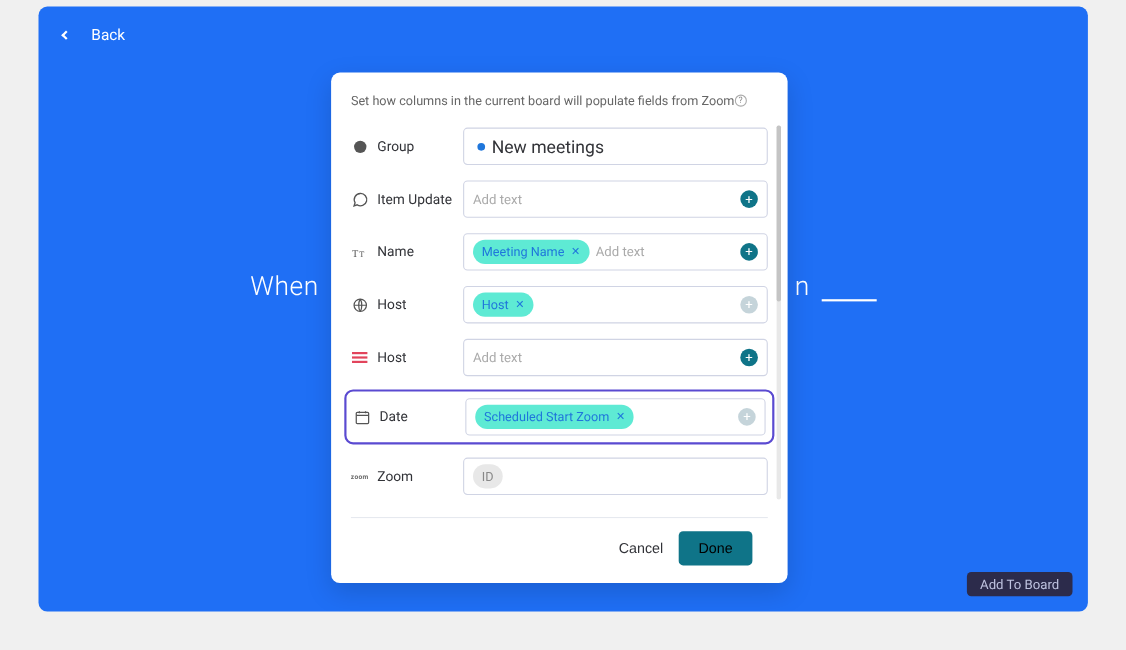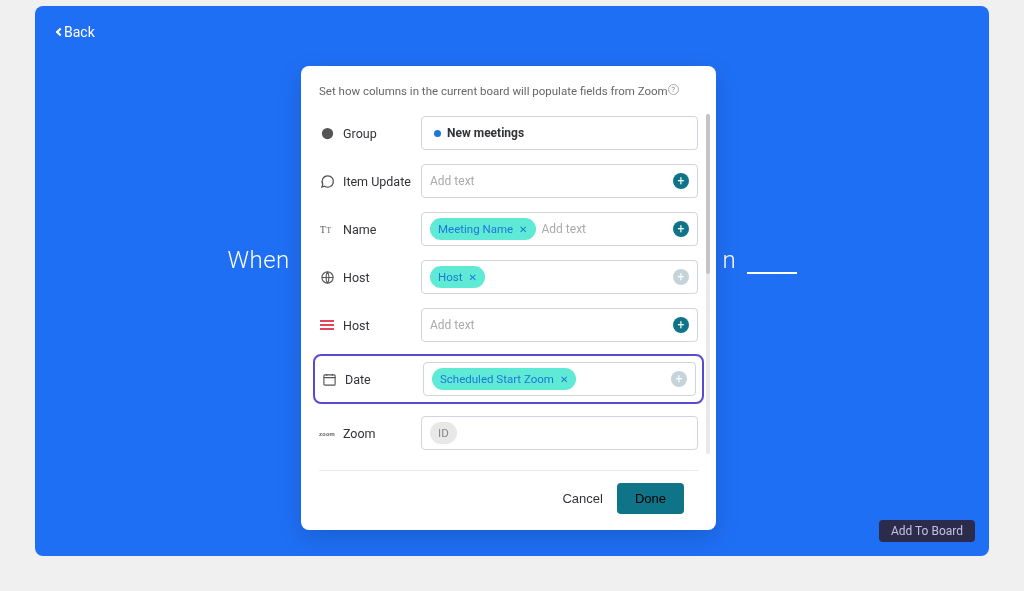--- a/index.html
+++ b/index.html
@@ -22,21 +22,21 @@
       overflow: hidden;
     }
     .back-link {
       position: absolute;
       top: 18px;
       left: 22px;
       color: #fff;
       font-size: 14px;
       display: flex;
       align-items: center;
-      gap: 1px;
+      gap: 20px;
       cursor: pointer;
     }
     .chevron {
       width: 6px;
       height: 6px;
       border-left: 2px solid #fff;
       border-bottom: 2px solid #fff;
       transform: rotate(45deg);
     }
     .bg-text {
@@ -89,20 +89,21 @@
       width: 4px;
       height: 160px;
       background: #c4c4c4;
       border-radius: 2px;
     }
     .modal-desc {
       font-size: 11.5px;
       color: #666;
       margin-bottom: 16px;
       display: flex;
+      align-items: center;
       gap: 0;
     }
     .info-icon {
       width: 11px;
       height: 11px;
       border: 1px solid #aaa;
       border-radius: 50%;
       display: inline-flex;
       align-items: center;
       justify-content: center;
@@ -159,23 +160,23 @@
       color: #888;
     }
     .bullet {
       width: 7px;
       height: 7px;
       background: #1f76db;
       border-radius: 50%;
       margin-left: 4px;
     }
     .input-text {
-      font-size: 12px;
+      font-size: 16px;
       color: #323338;
-      font-weight: 700;
+      font-weight: 400;
     }
     .placeholder {
       font-size: 12px;
       color: #aaa;
     }
     .tag {
       background: #5eead4;
       color: #1f76db;
       font-size: 11.5px;
       padding: 4px 8px;

